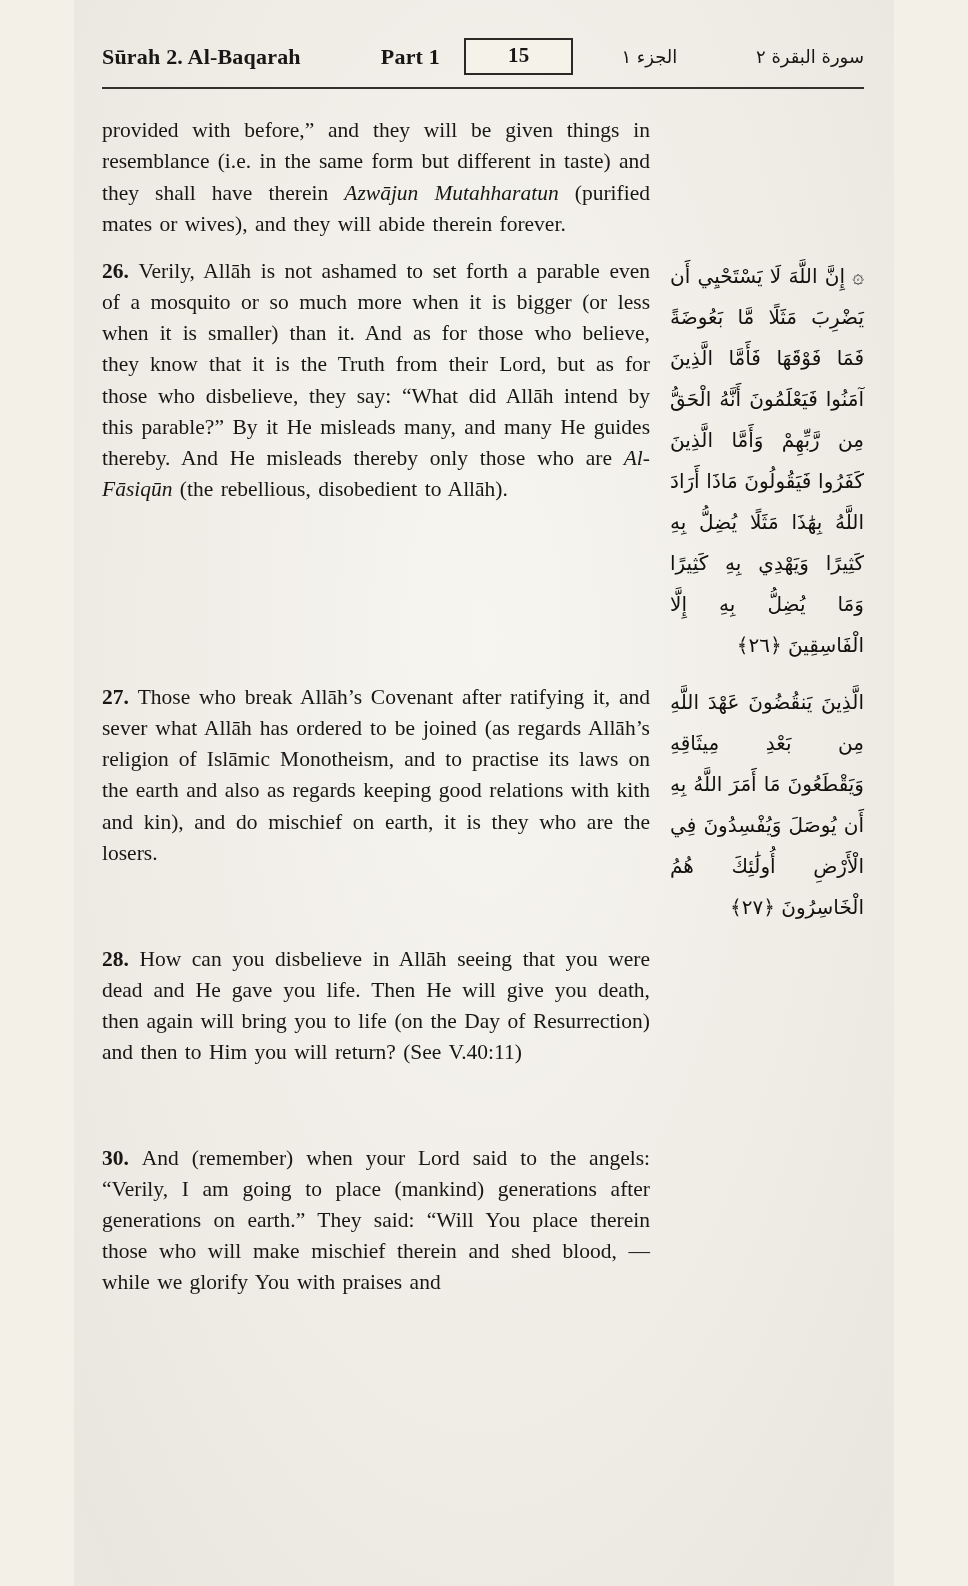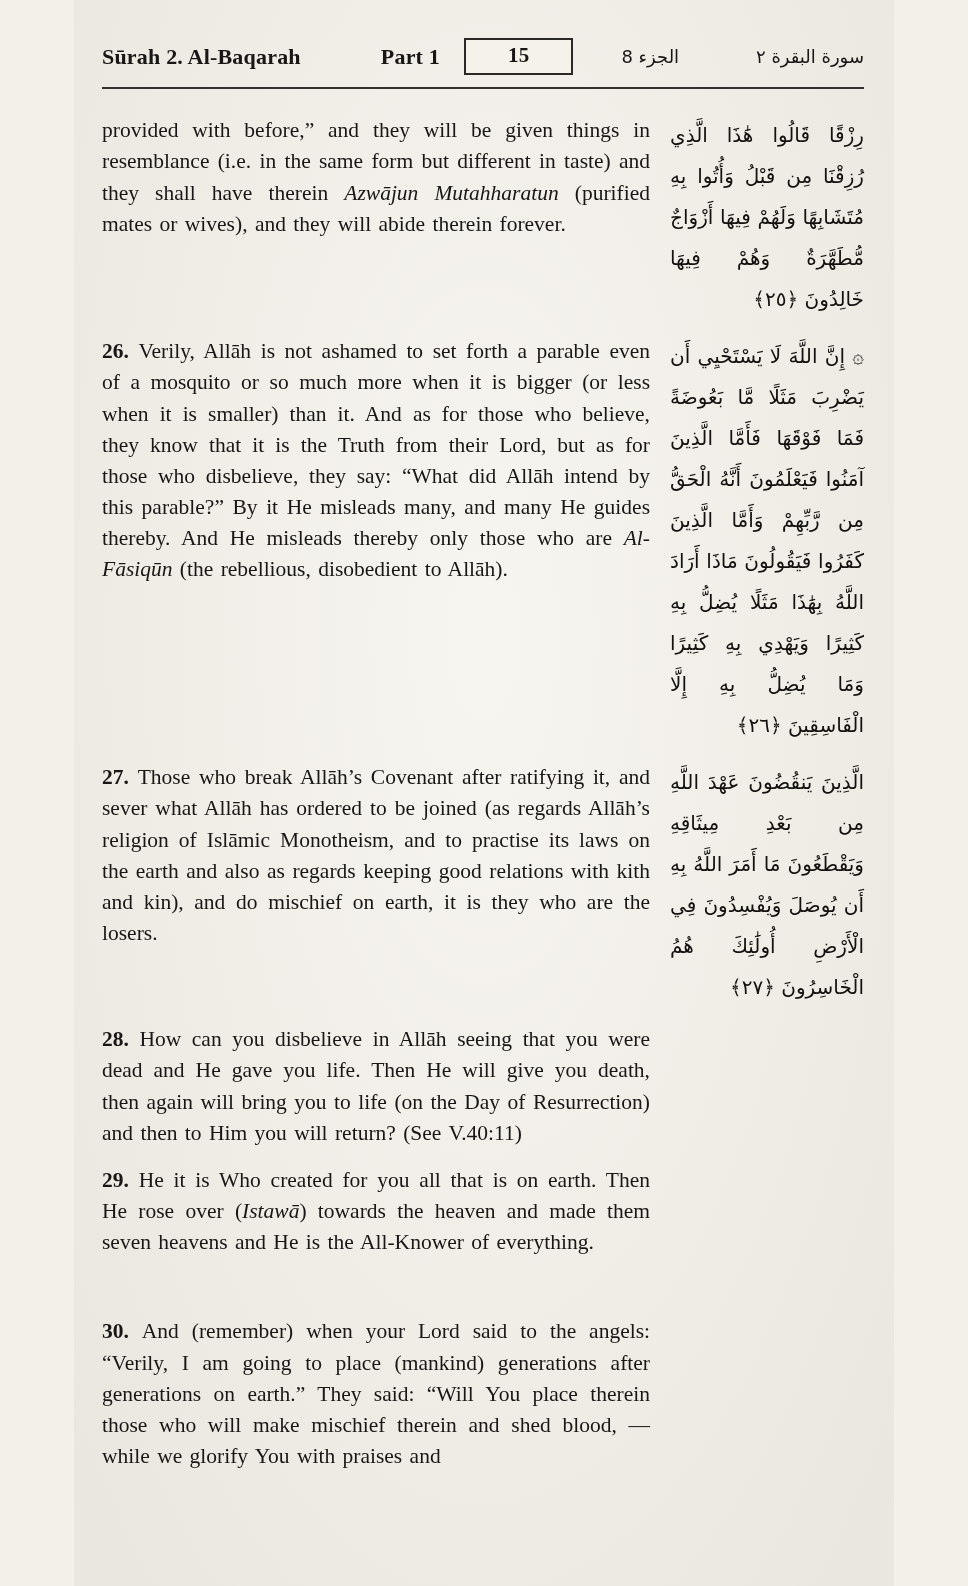--- a/index.html
+++ b/index.html
@@ -93,43 +93,41 @@
 </style>
 </head>
 <body>
 
 <div class="page">
 
   <header class="page-header">
     <span class="h-surah">Sūrah 2. Al-Baqarah</span>
     <span class="h-part">Part 1</span>
     <span class="h-pagenum">15</span>
-    <span class="h-juz">الجزء 8</span>
+    <span class="h-juz">الجزء ١</span>
     <span class="h-surah-ar">سورة البقرة ٢</span>
   </header>
 
   <div class="rule"></div>
 
   <main class="content" id="sections">
       <div class="section">
         <p class="english"><span>provided with before,” and they will be given things in resemblance (i.e. in the same form but different in taste) and they shall have therein </span><span class="i">Azwājun Mutahharatun</span><span> (purified mates or wives), and they will abide therein forever.</span></p>
-        <p class="arabic" dir="rtl">رِزْقًا قَالُوا هَٰذَا الَّذِي رُزِقْنَا مِن قَبْلُ وَأُتُوا بِهِ مُتَشَابِهًا وَلَهُمْ فِيهَا أَزْوَاجٌ مُّطَهَّرَةٌ وَهُمْ فِيهَا خَالِدُونَ ﴿٢٥﴾</p>
       </div>
       <div class="section">
         <p class="english"><span class="b">26. </span><span>Verily, Allāh is not ashamed to set forth a parable even of a mosquito or so much more when it is bigger (or less when it is smaller) than it. And as for those who believe, they know that it is the Truth from their Lord, but as for those who disbelieve, they say: “What did Allāh intend by this parable?” By it He misleads many, and many He guides thereby. And He misleads thereby only those who are </span><span class="i">Al-Fāsiqūn</span><span> (the rebellious, disobedient to Allāh).</span></p>
         <p class="arabic" dir="rtl">۞ إِنَّ اللَّهَ لَا يَسْتَحْيِي أَن يَضْرِبَ مَثَلًا مَّا بَعُوضَةً فَمَا فَوْقَهَا فَأَمَّا الَّذِينَ آمَنُوا فَيَعْلَمُونَ أَنَّهُ الْحَقُّ مِن رَّبِّهِمْ وَأَمَّا الَّذِينَ كَفَرُوا فَيَقُولُونَ مَاذَا أَرَادَ اللَّهُ بِهَٰذَا مَثَلًا يُضِلُّ بِهِ كَثِيرًا وَيَهْدِي بِهِ كَثِيرًا وَمَا يُضِلُّ بِهِ إِلَّا الْفَاسِقِينَ ﴿٢٦﴾</p>
       </div>
       <div class="section">
         <p class="english"><span class="b">27. </span><span>Those who break Allāh’s Covenant after ratifying it, and sever what Allāh has ordered to be joined (as regards Allāh’s religion of Islāmic Monotheism, and to practise its laws on the earth and also as regards keeping good relations with kith and kin), and do mischief on earth, it is they who are the losers.</span></p>
         <p class="arabic" dir="rtl">الَّذِينَ يَنقُضُونَ عَهْدَ اللَّهِ مِن بَعْدِ مِيثَاقِهِ وَيَقْطَعُونَ مَا أَمَرَ اللَّهُ بِهِ أَن يُوصَلَ وَيُفْسِدُونَ فِي الْأَرْضِ أُولَٰئِكَ هُمُ الْخَاسِرُونَ ﴿٢٧﴾</p>
       </div>
       <div class="section">
         <p class="english"><span class="b">28. </span><span>How can you disbelieve in Allāh seeing that you were dead and He gave you life. Then He will give you death, then again will bring you to life (on the Day of Resurrection) and then to Him you will return? (See V.40:11)</span></p>
       </div>
       <div class="section">
-        <p class="english"><span class="b">29. </span><span>He it is Who created for you all that is on earth. Then He rose over (</span><span class="i">Istawā</span><span>) towards the heaven and made them seven heavens and He is the All-Knower of everything.</span></p>
       </div>
       <div class="section gap-large">
         <p class="english"><span class="b">30. </span><span>And (remember) when your Lord said to the angels: “Verily, I am going to place (mankind) generations after generations on earth.” They said: “Will You place therein those who will make mischief therein and shed blood, — while we glorify You with praises and</span></p>
       </div>
     </main>
 
 </div>
 
 </body></html>

